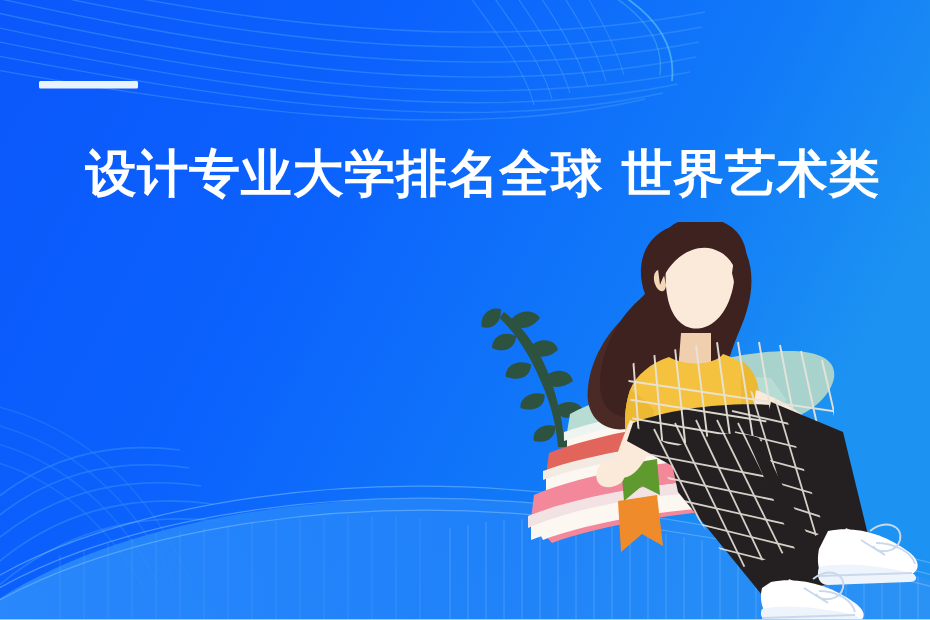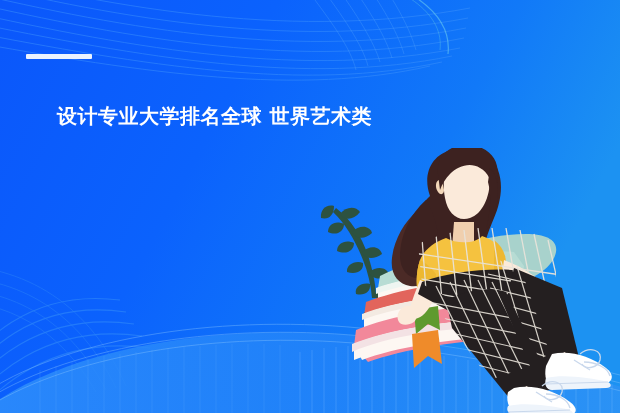--- a/index.html
+++ b/index.html
@@ -45,21 +45,21 @@
     background: #eaf2fe;
     border-radius: 1px;
   }
   .banner-title {
     position: absolute;
     left: 57px;
     top: 95px;
     width: 548px;
     margin: 0;
     color: #ffffff;
-    font-size: 20px;
+    font-size: 34px;
     line-height: 42px;
     font-weight: 700;
     letter-spacing: 0.5px;
     white-space: nowrap;
     font-family: "DejaVu Sans", "Liberation Sans", sans-serif;
   }
 
   
   .illustration {
     position: absolute;

